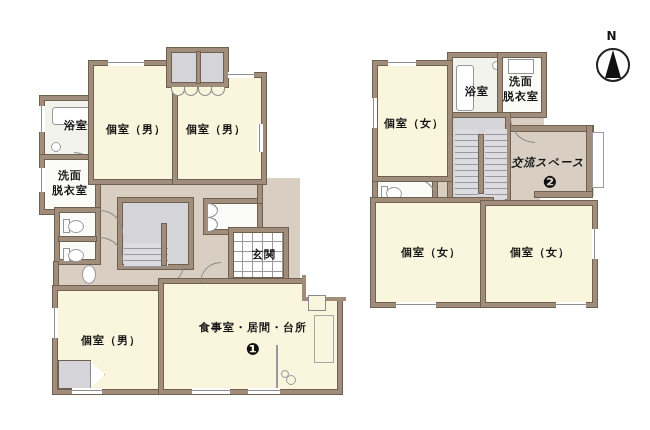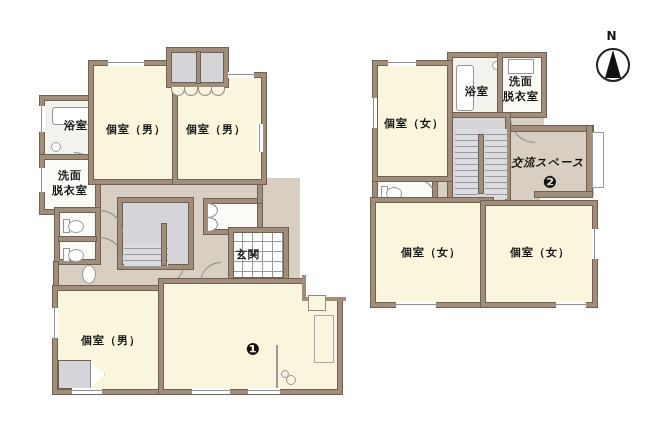--- a/index.html
+++ b/index.html
@@ -47,21 +47,21 @@
     <div class="steps" style="left:2px;top:41px;width:44px;height:24px;"></div>
     <div class="abs" style="left:40px;top:22px;width:4px;height:41px;background:#a08d7b;box-shadow:0 0 0 1px #70604f;"></div>
   </div>
   <div class="arc arc-br" style="left:165px;top:265px;width:18px;height:18px;"></div>
 
   <div class="room whitebg" style="left:204px;top:199px;width:58px;height:35px;"></div>
   <div class="halfright" style="left:208px;top:203px;width:9px;height:13px;"></div>
   <div class="halfright" style="left:208px;top:217px;width:9px;height:13px;"></div>
 
   <div class="room grid" style="left:229px;top:228px;width:59px;height:54px;"></div>
-  <div class="label" style="left:248px;top:255px;">玄関</div>
+  <div class="label" style="left:264px;top:255px;">玄関</div>
 
   <div class="room bathbg" style="left:40px;top:96px;width:60px;height:63px;">
     <div class="fixture" style="left:8px;top:7px;width:40px;height:16px;border-radius:3px;"></div>
     <div class="fixture" style="left:7px;top:42px;width:8px;height:8px;border-radius:50%;"></div>
   </div>
   <div class="label" style="left:76px;top:126px;">浴室</div>
   <div class="arc arc-tr" style="left:74px;top:152px;width:22px;height:22px;"></div>
 
   <div class="room whitebg" style="left:40px;top:155px;width:60px;height:59px;"></div>
   <div class="label" style="left:70px;top:184px;">
@@ -101,20 +101,21 @@
   <div class="abs graybg" style="left:58px;top:360px;width:33px;height:29px;border:1px solid #70604f;"></div>
   <div class="abs" style="left:90px;top:361px;width:15px;height:27px;background:#fff;border:1px solid #8a8a8a;clip-path:polygon(0 0,100% 50%,0 100%);"></div>
 
   <div class="room cream" style="left:159px;top:279px;width:183px;height:115px;"></div>
   <div class="abs" style="left:302px;top:275px;width:44px;height:26px;background:#fff;border-left:4px solid #a08d7b;border-bottom:4px solid #a08d7b;"></div>
   <div class="abs" style="left:308px;top:295px;width:18px;height:16px;border:1px solid #8a8a8a;background:#faf5dd;"></div>
   <div class="abs" style="left:314px;top:315px;width:20px;height:48px;border:1px solid #a7a7a7;background:#faf5dd;"></div>
   <div class="abs" style="left:276px;top:345px;width:2px;height:44px;background:#999;"></div>
   <div class="fixture" style="left:281px;top:370px;width:6px;height:6px;border-radius:50%;background:transparent;"></div>
   <div class="fixture" style="left:286px;top:375px;width:8px;height:8px;border-radius:50%;background:transparent;"></div>
+  <div class="label" style="left:253px;top:328px;">食事室・居間・台所</div>
   <div class="label numlabel" style="left:253px;top:349px;">❶</div>
   <div class="arc arc-tl" style="left:200px;top:262px;width:20px;height:20px;"></div>
 
   <div class="winh" style="left:108px;top:60px;width:36px;"></div>
   <div class="winh" style="left:228px;top:72px;width:26px;"></div>
   <div class="winv" style="left:257px;top:124px;height:28px;"></div>
   <div class="winv" style="left:39px;top:106px;height:26px;"></div>
   <div class="winv" style="left:39px;top:168px;height:24px;"></div>
   <div class="winv" style="left:52px;top:308px;height:30px;"></div>
   <div class="winh" style="left:72px;top:388px;width:30px;"></div>

